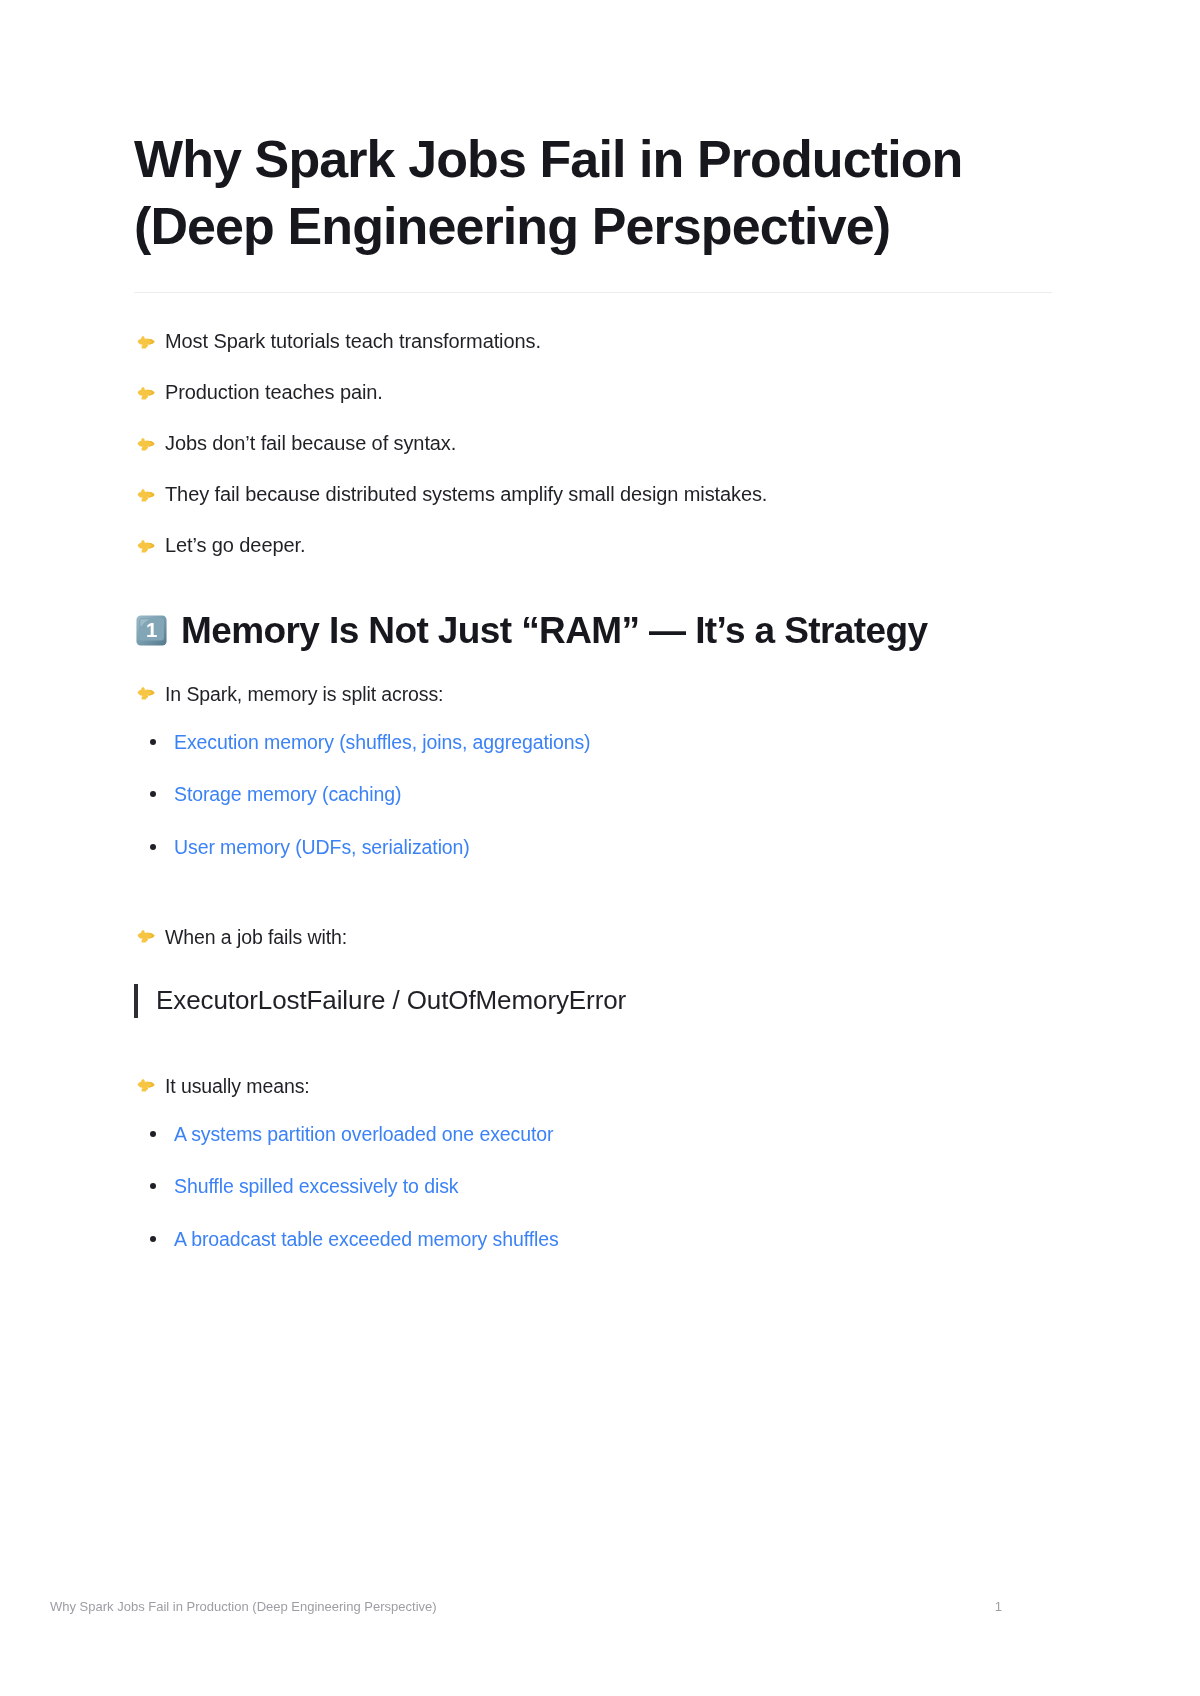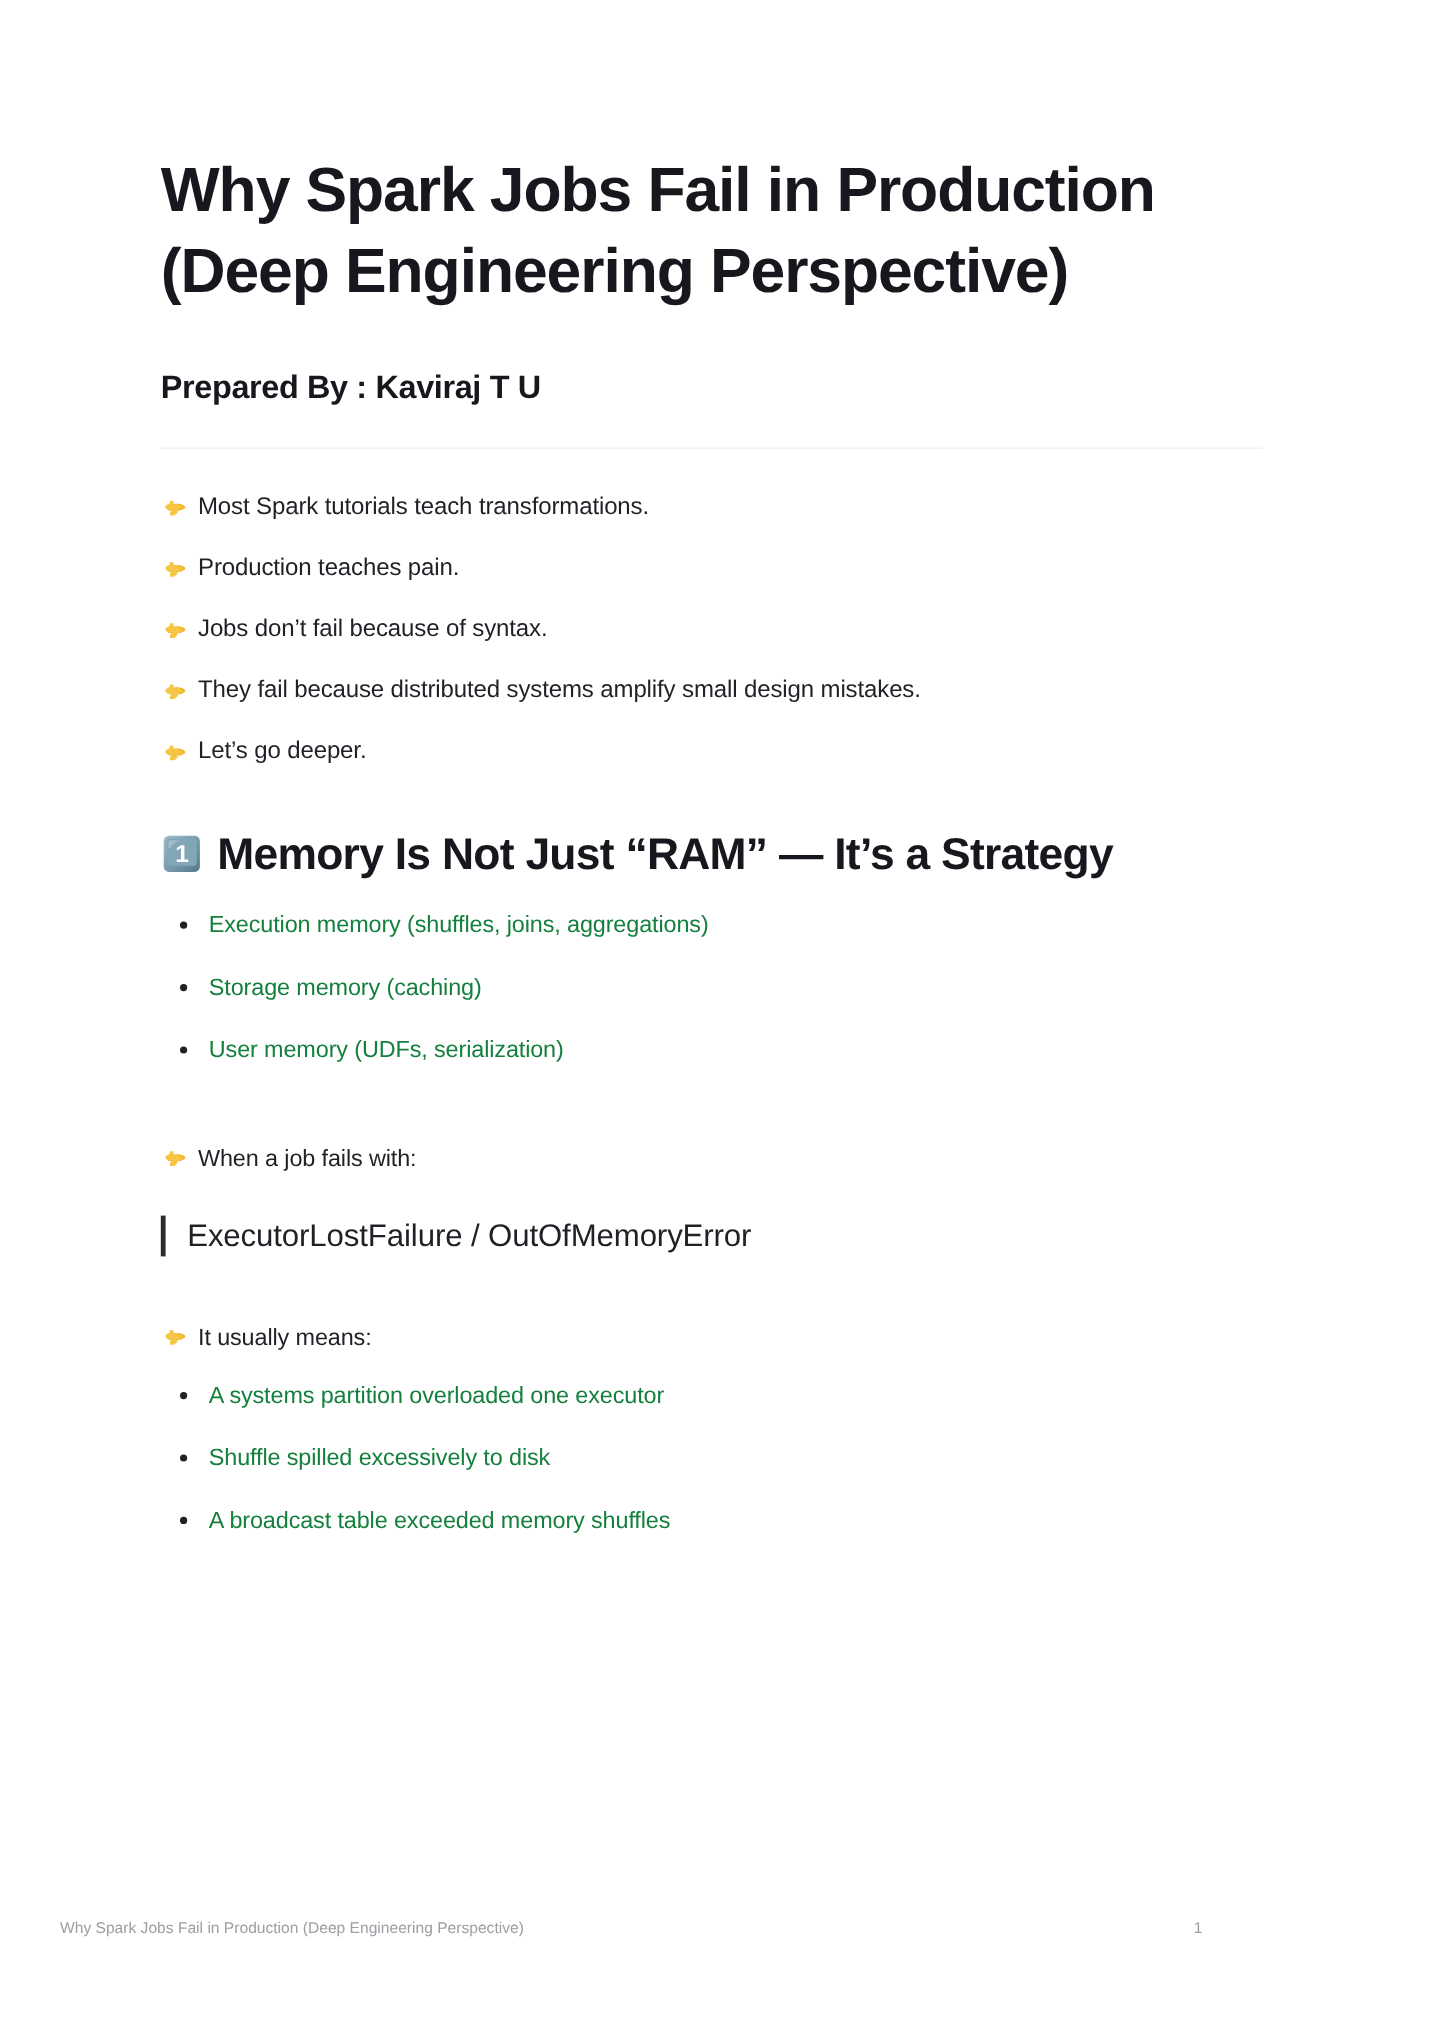--- a/index.html
+++ b/index.html
@@ -122,21 +122,21 @@
   ul.bullets {
     list-style: none;
     margin: 20px 0 0 0;
     padding: 0;
   }
   ul.bullets li {
     position: relative;
     padding-left: 40px;
     font-size: 19.5px;
     line-height: 1.45;
-    color: #15803d;
+    color: #3b82f6;
     margin-bottom: 24px;
     letter-spacing: -0.1px;
   }
   ul.bullets li:last-child { margin-bottom: 0; }
   ul.bullets li .dot {
     position: absolute;
     left: 16px;
     top: 11px;
     width: 6px;
     height: 6px;
@@ -183,21 +183,20 @@
 </style>
 </head>
 <body>
 
 <div class="page">
 
   <div class="content">
 
     <h1 class="doc-title">Why Spark Jobs Fail in Production (Deep Engineering Perspective)</h1>
 
-    <h2 class="doc-subtitle">Prepared By : Kaviraj T U</h2>
 
     <hr class="rule">
 
     <div class="pointer-list">
 
       <div class="pointer-line">
         <span class="emoji-point">
           <svg width="24" height="24" viewBox="0 0 36 36" aria-hidden="true">
             <path fill="#f6c544" d="M8.5 14.5c-1.6 0-2.9 1.2-2.9 2.7s1.3 2.7 2.9 2.7h2.6v-5.4z"></path>
             <path fill="#f6c544" d="M11 11.6c0-1.4 1.1-2.4 2.5-2.4 1.3 0 2.4 1 2.4 2.4v3.1H11z"></path>
@@ -279,20 +278,33 @@
             </linearGradient>
           </defs>
           <rect x="2.5" y="2.5" width="31" height="31" rx="4.5" ry="4.5" fill="url(#kcg)"></rect>
           <rect x="5.2" y="5.2" width="25.6" height="23" rx="3" ry="3" fill="#83a6b7"></rect>
           <path d="M6.5 6.4h9.5c-3.6 1.6-6.6 4.3-8.3 7.6-.8-.4-1.2-1-1.2-1.9z" fill="#b5ccd7" opacity="0.55"></path>
           <text x="18" y="25" font-family="'Liberation Sans', sans-serif" font-size="21" font-weight="700" fill="#ffffff" text-anchor="middle">1</text>
         </svg>
       </span><span>Memory Is Not Just “RAM” — It’s a Strategy</span>
     </h2>
 
+    <div class="lead-line">
+      <span class="emoji-point">
+        <svg width="24" height="24" viewBox="0 0 36 36" aria-hidden="true">
+          <path fill="#f6c544" d="M8.5 14.5c-1.6 0-2.9 1.2-2.9 2.7s1.3 2.7 2.9 2.7h2.6v-5.4z"></path>
+          <path fill="#f6c544" d="M11 11.6c0-1.4 1.1-2.4 2.5-2.4 1.3 0 2.4 1 2.4 2.4v3.1H11z"></path>
+          <path fill="#f6c544" d="M10.6 13.2h9.9c3.9 0 7.2 1.3 9.6 3.3.7.6.7 1.5 0 2.1-2.4 2-5.7 3.3-9.6 3.3h-9.9c-1.7 0-3-1.2-3-2.7v-3.3c0-1.5 1.3-2.7 3-2.7z"></path>
+          <path fill="#edb72e" d="M20.5 13.2c3.9 0 7.2 1.3 9.6 3.3.7.6.7 1.5 0 2.1-2.4 2-5.7 3.3-9.6 3.3h-2.3c3.2-.4 5.9-1.6 7.9-3.3.7-.6.7-1.5 0-2.1-2-1.7-4.7-2.9-7.9-3.3z"></path>
+          <path fill="#f6c544" d="M12.5 21.1h6.1c1.4 0 2.5 1 2.5 2.3s-1.1 2.3-2.5 2.3h-6.1z"></path>
+          <path fill="#f6c544" d="M11.4 23.7h4.9c1.3 0 2.3.9 2.3 2.1s-1 2.1-2.3 2.1h-4.9z"></path>
+        </svg>
+      </span>
+      <span>In Spark, memory is split across:</span>
+    </div>
 
     <ul class="bullets">
       <li>
         <span class="dot"></span>
         <span>Execution memory (shuffles, joins, aggregations)</span>
       </li>
       <li>
         <span class="dot"></span>
         <span>Storage memory (caching)</span>
       </li>

